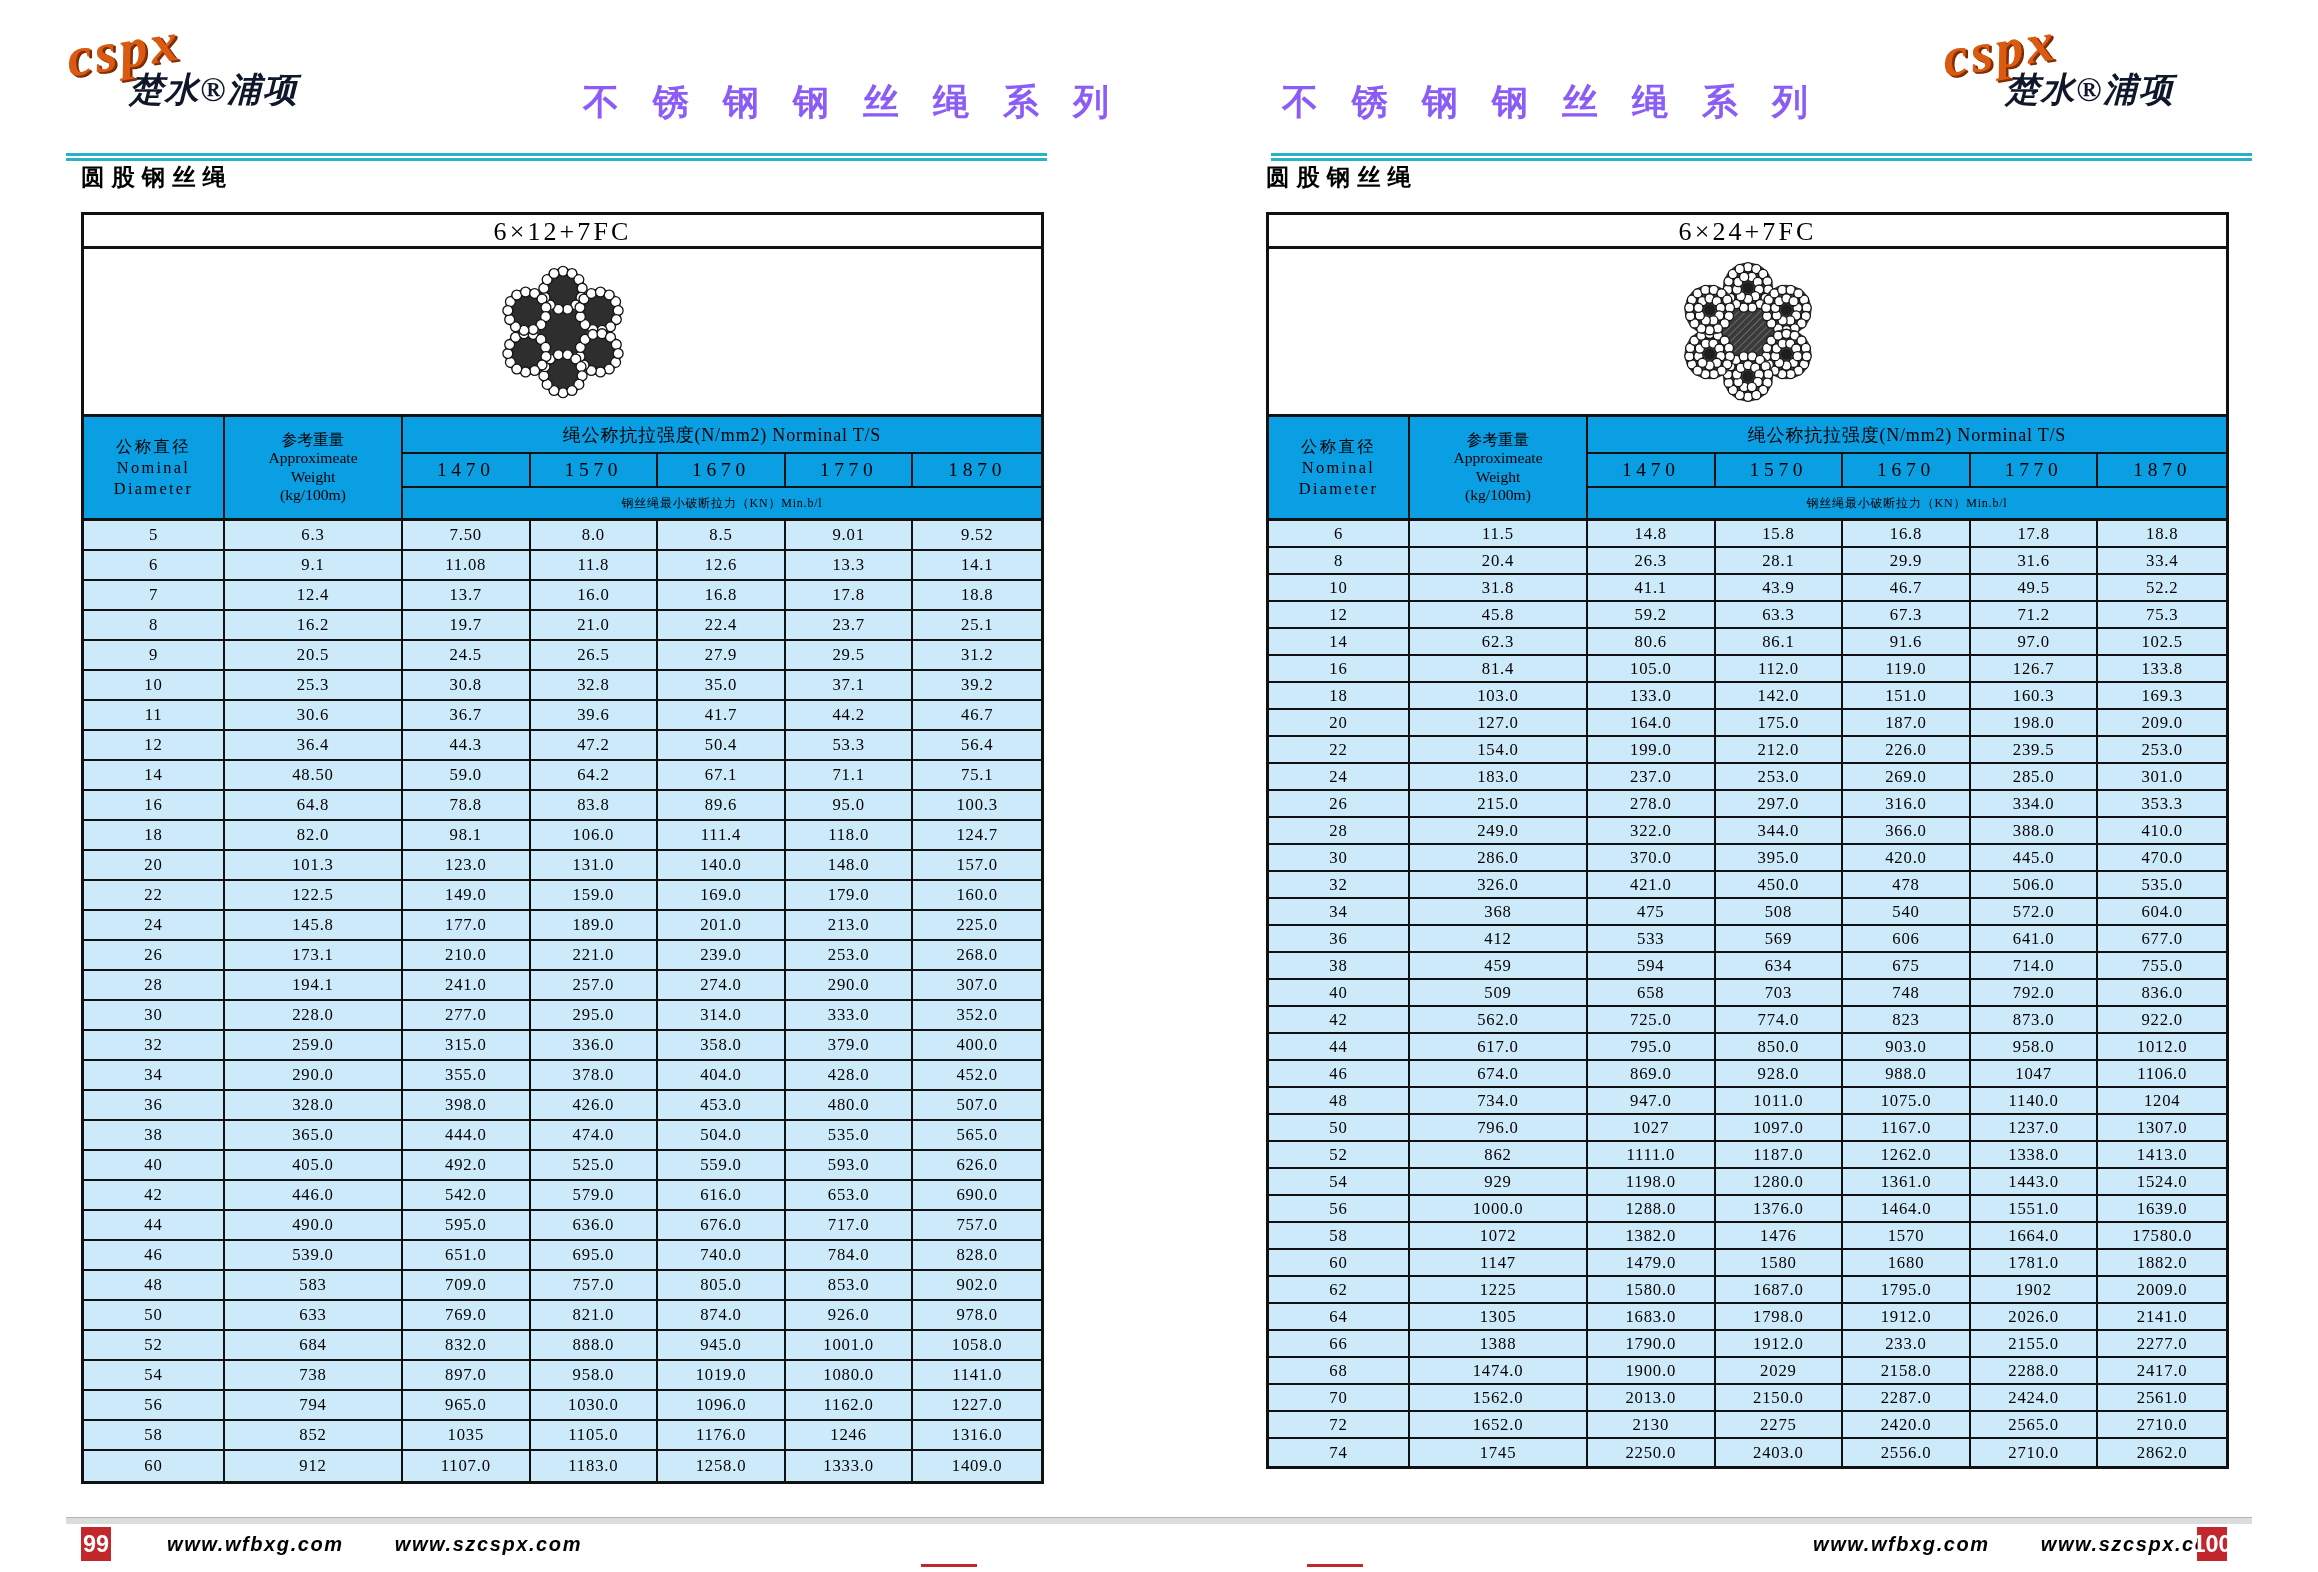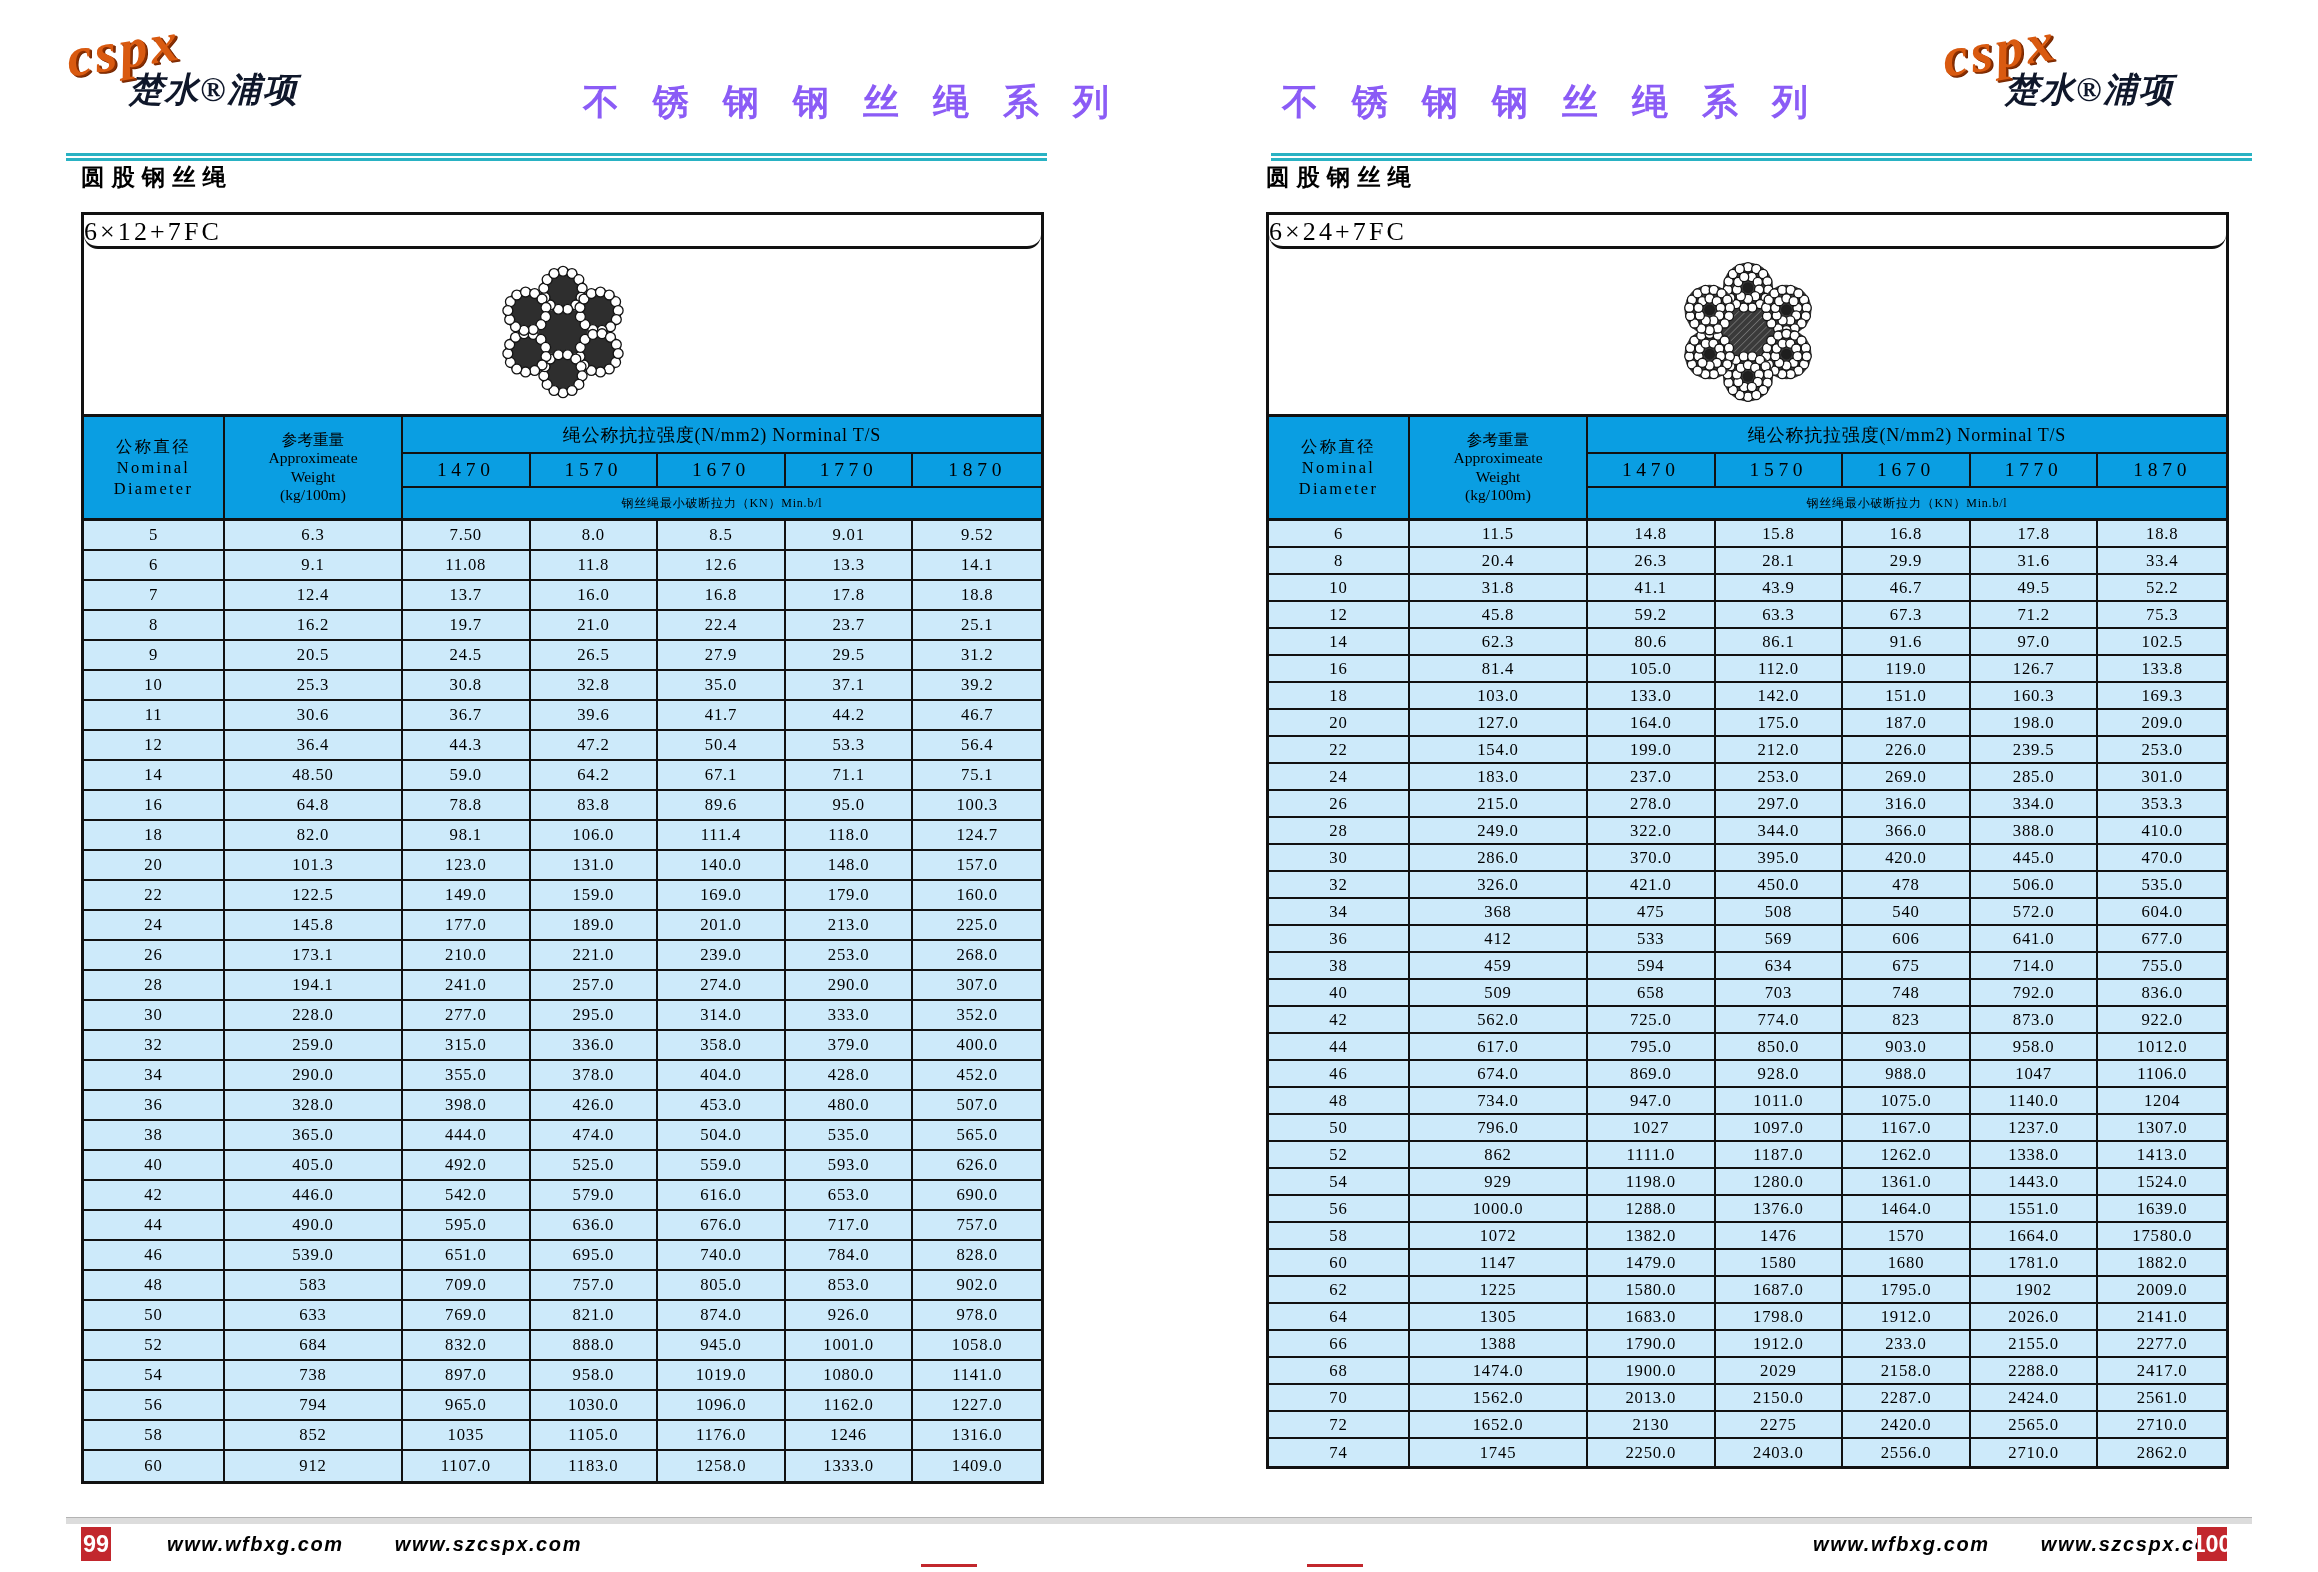--- a/index.html
+++ b/index.html
@@ -47,22 +47,22 @@
   #page-right .section-title { left:106px; }
 
   
   .rope-table {
     position:absolute; top:212px; width:963px; background:#fff;
     border:3.1px solid #111;
   }
   #page-left  .rope-table { left:81px; }
   #page-right .rope-table { left:106px; }
   .tbl-title {
-    height:34px; line-height:34px; 
-    font-size:26px; letter-spacing:3.1px; border-bottom:3.1px solid #111; background:#fff;border-radius:14px;
+    height:34px; line-height:34px; text-align:center;
+    font-size:26px; letter-spacing:3.1px; border-bottom:3.1px solid #111; background:#fff;
   }
   .tbl-figure {
     height:168px; display:flex; align-items:center; justify-content:center;
     border-bottom:3.1px solid #111; background:#fff;
   }
   .tbl-figure svg { width:160px; height:160px; }
 
   .tbl-head {
     display:grid; grid-template-columns:141px 178px repeat(5,1fr);
     grid-template-rows:37px 34px 30px; background:#0a9ee2; border-bottom:3.1px solid #111;

